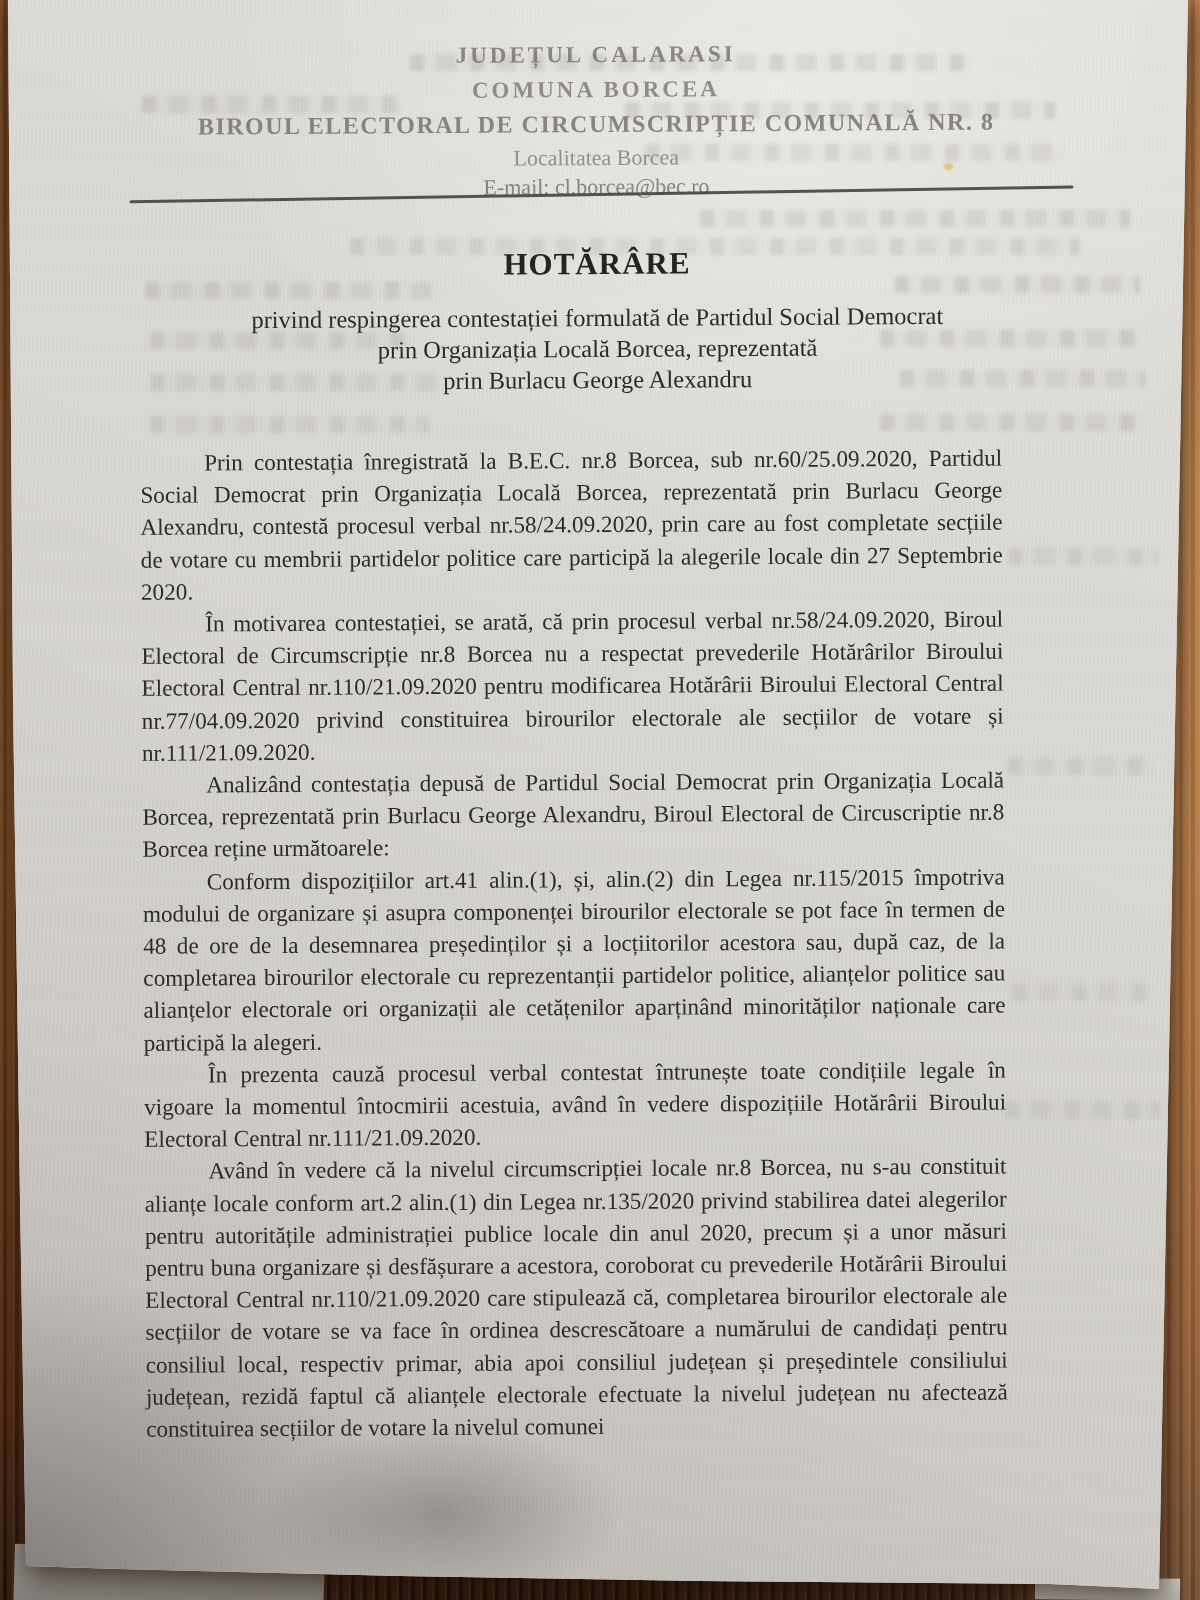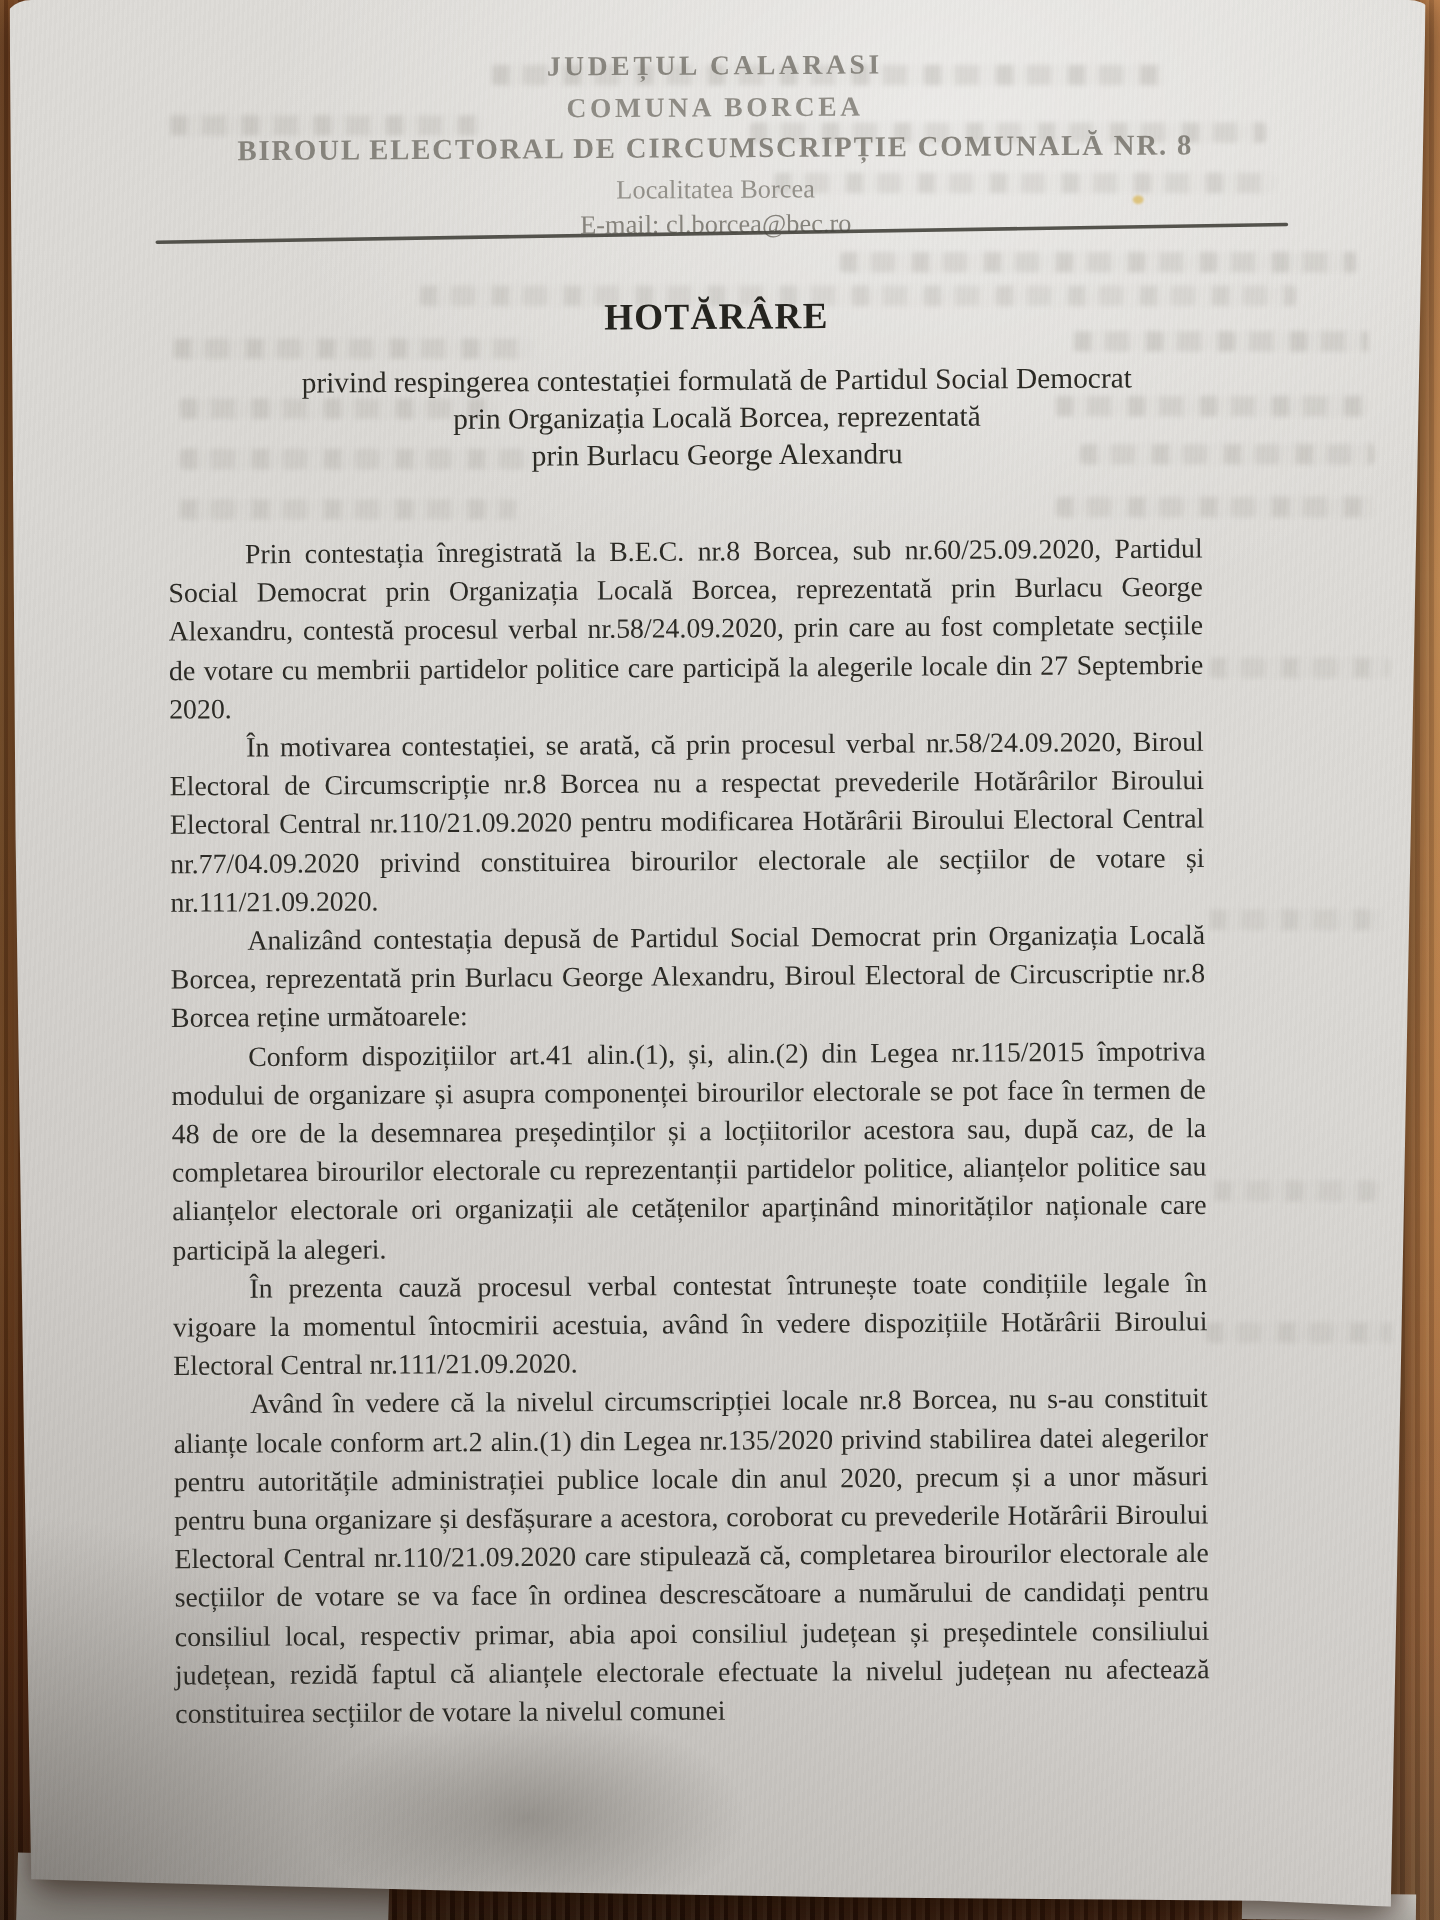--- a/index.html
+++ b/index.html
@@ -30,21 +30,20 @@
       radial-gradient(640px 520px at 0% 100%, rgba(40,35,30,0.38), rgba(40,35,30,0) 65%),
       radial-gradient(900px 700px at 65% 6%, rgba(255,255,255,0.38), rgba(255,255,255,0) 62%),
       repeating-linear-gradient(93deg, rgba(255,255,255,0.02) 0 2px, rgba(0,0,0,0.015) 2px 4px),
       linear-gradient(205deg, #e1dfdb 0%, #d9d7d3 45%, #cfccc8 72%, #b3b0ab 100%);
     clip-path: polygon(
       8px 0, 1188px 0,
       1181px 400px, 1170px 1000px, 1159px 1589px,
       1050px 1584px, 700px 1581px, 400px 1576px, 120px 1569px, 26px 1566px,
       20px 1200px, 13px 700px
     );
-    border-radius: 26px;
   }
 
   .content{position:absolute; inset:0; transform:rotate(-0.35deg); transform-origin:600px 760px;}
 
   
   .doc-header{position:absolute; left:140px; top:42px; width:920px; text-align:center; color:#716e66;}
   .hl{display:block; white-space:nowrap;}
   .hl1{font-size:23px; font-weight:700; letter-spacing:3px; opacity:.78; margin-bottom:9px;}
   .hl2{font-size:23px; font-weight:700; letter-spacing:3px; opacity:.74; margin-bottom:8px;}
   .hl3{font-size:24px; font-weight:700; letter-spacing:1.5px; opacity:.80; margin-bottom:7px;}

